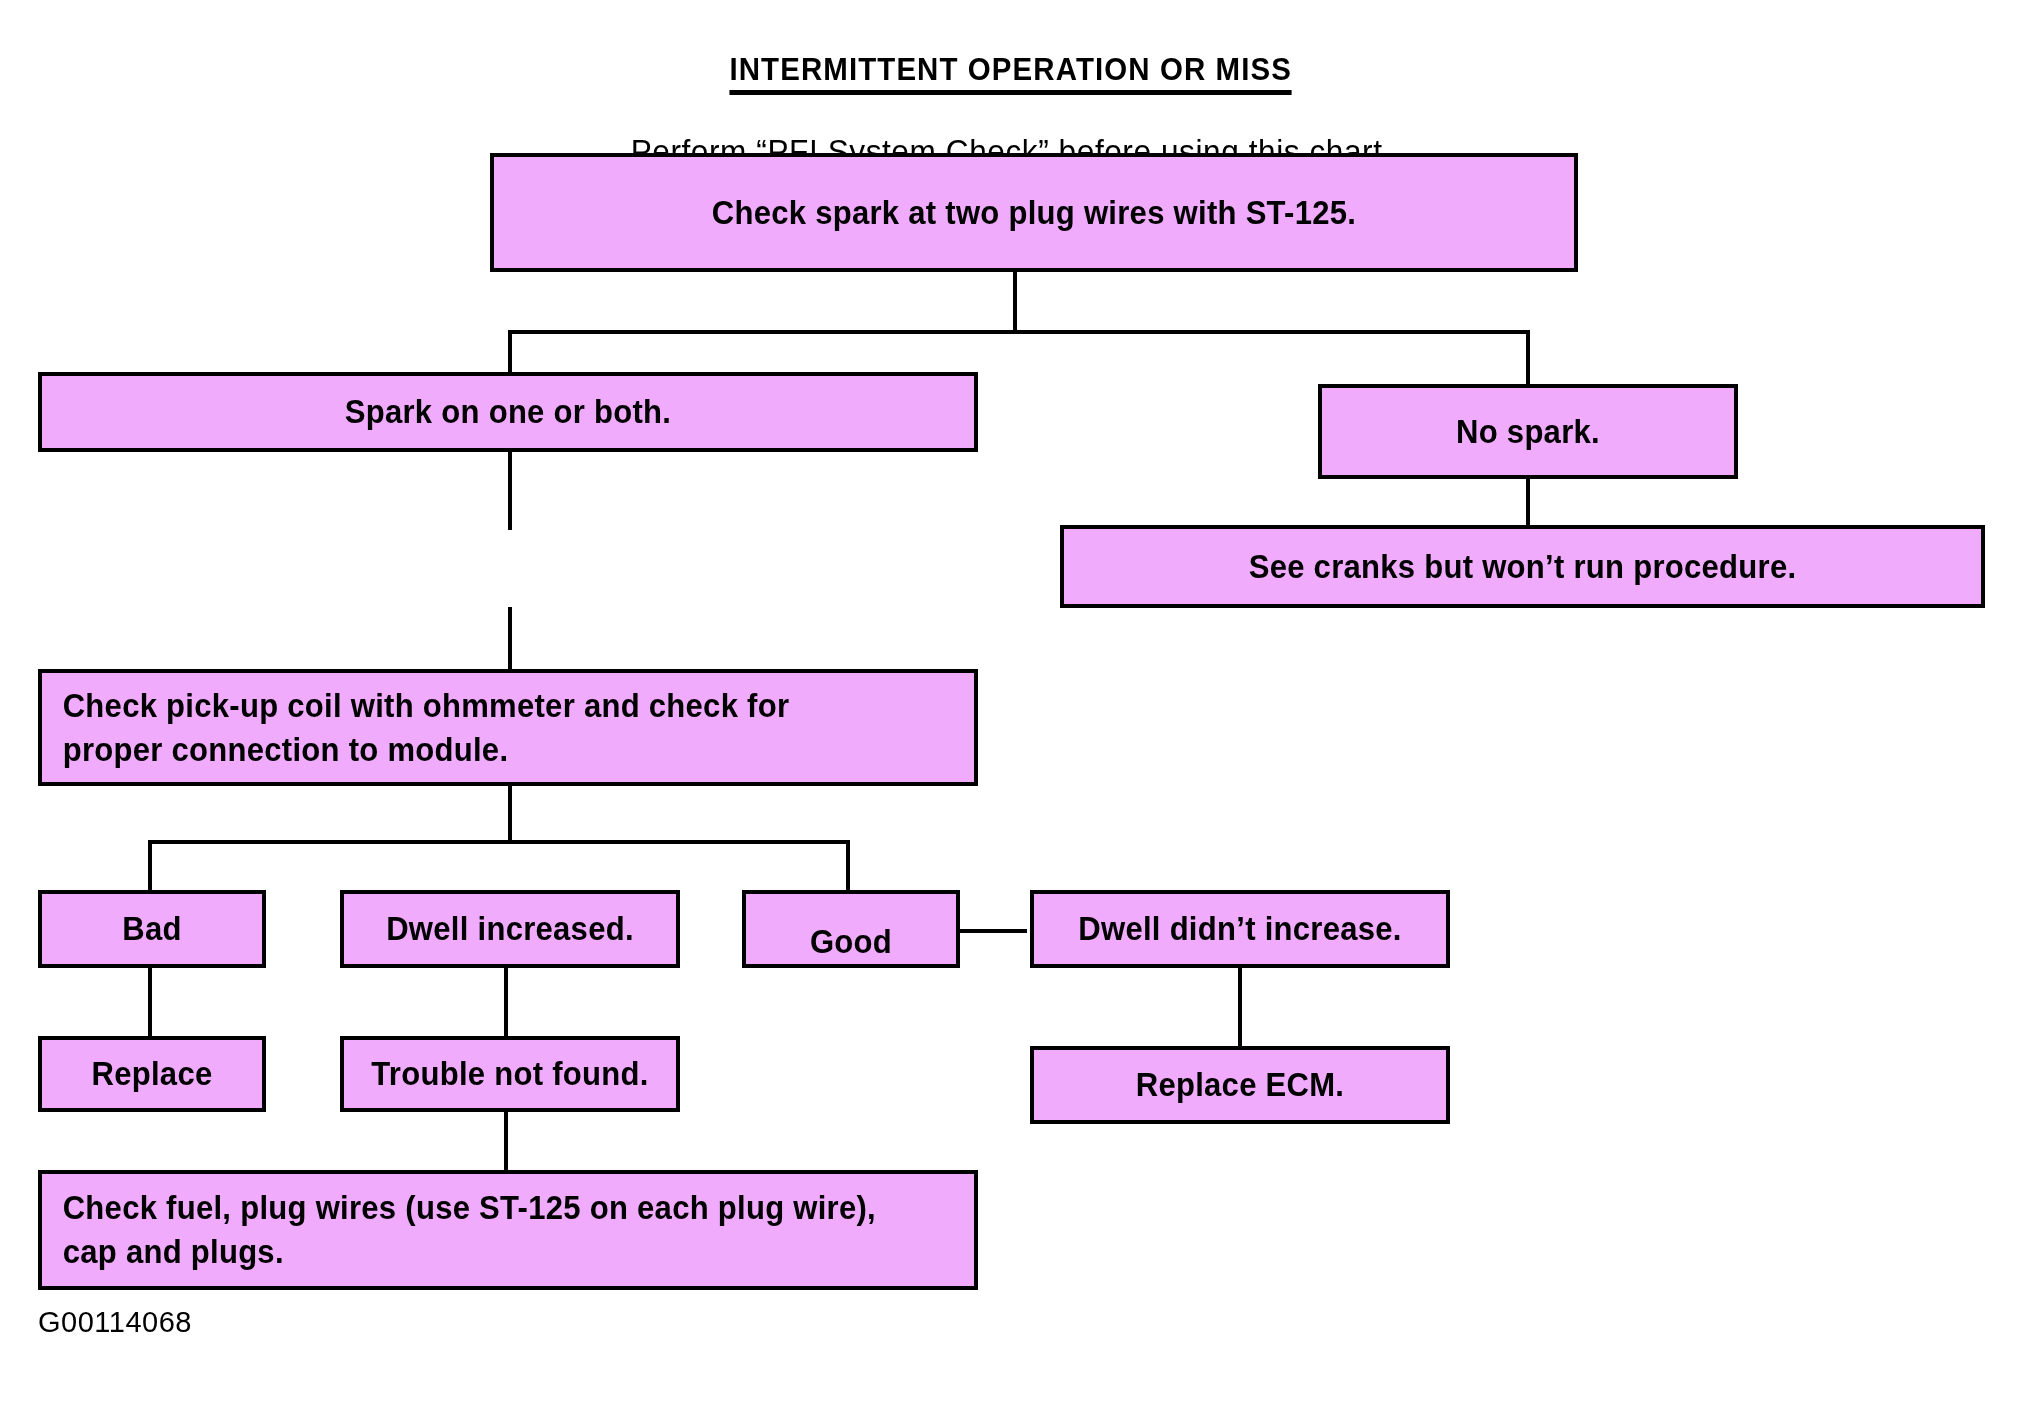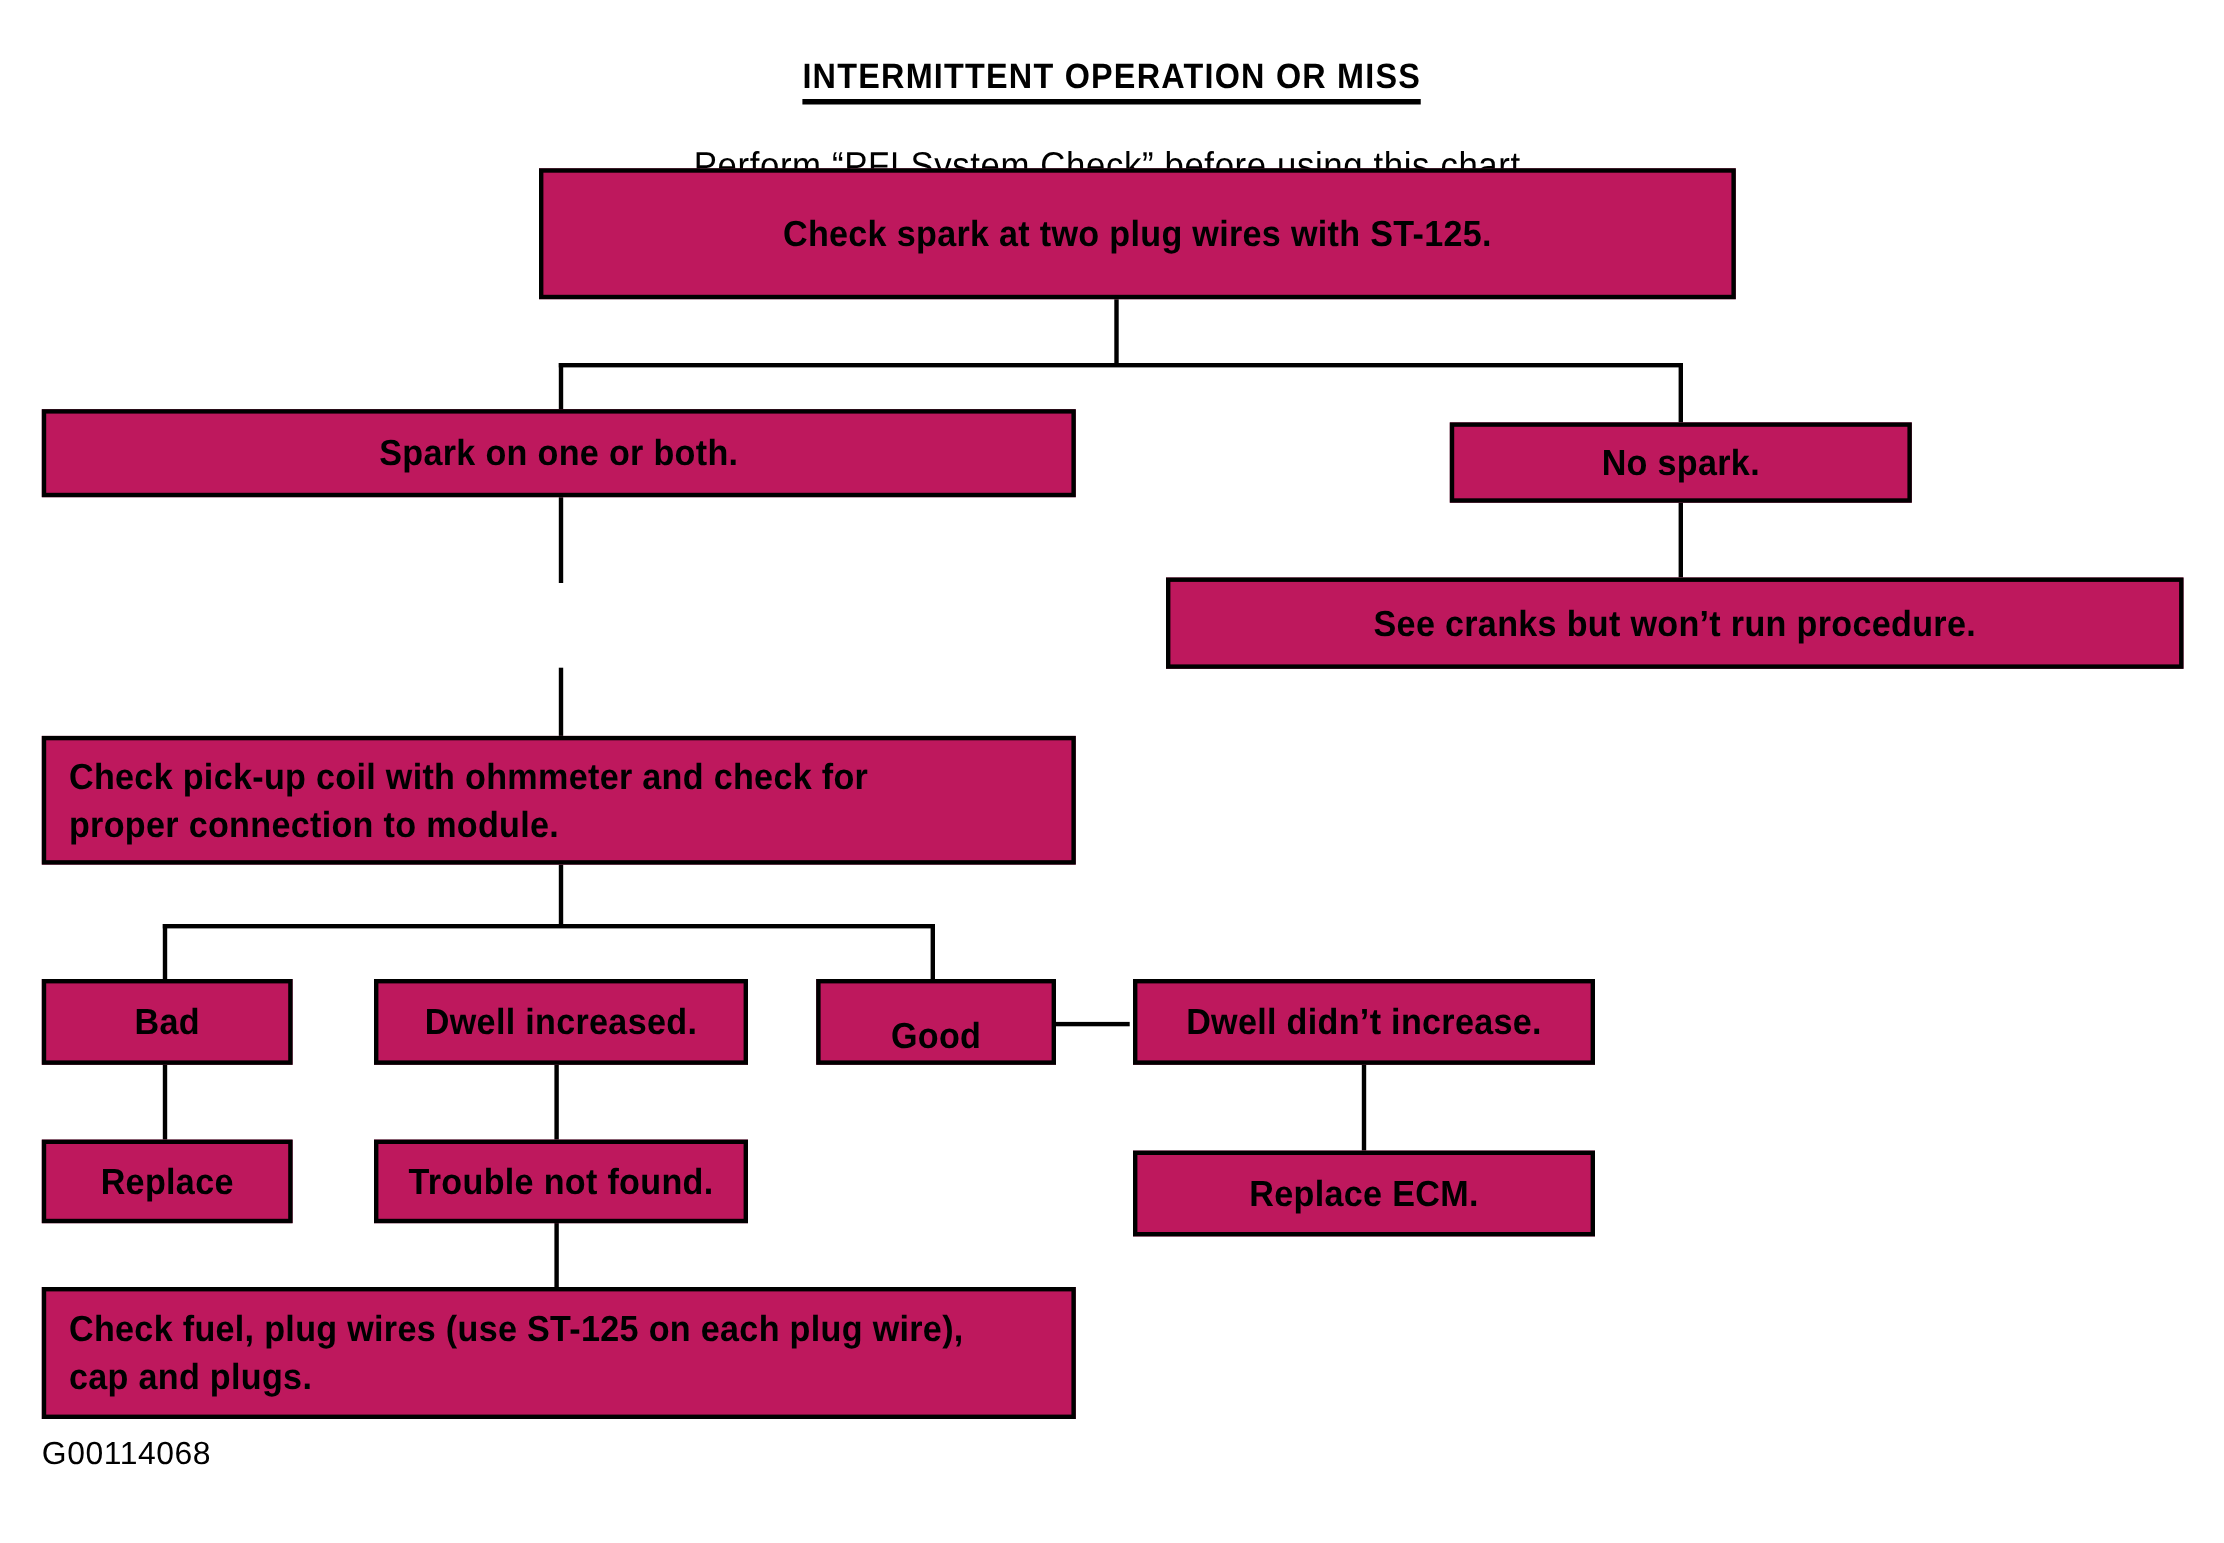--- a/index.html
+++ b/index.html
@@ -53,21 +53,21 @@
     display: inline-block;
     transform: scaleX(0.93);
     transform-origin: center;
   }
 
   
   .node {
     position: absolute;
     box-sizing: border-box;
     border: 4px solid #000;
-    background: #be185d;
+    background: #f0abfc;
     z-index: 3;
     display: flex;
     align-items: center;
     overflow: hidden;
   }
   .node .lbl {
     display: block;
     width: 100%;
     font-size: 33px;
     font-weight: bold;
@@ -155,21 +155,21 @@
   <div class="vline" style="left:504px; top:1090px; height:80px;"></div>
 
   <div class="node center" style="left:490px; top:153px; width:1088px; height:119px;">
     <span class="lbl">Check spark at two plug wires with ST-125.</span>
   </div>
 
   <div class="node center" style="left:38px; top:372px; width:940px; height:80px;justify-content:flex-end;">
     <span class="lbl">Spark on one or both.</span>
   </div>
 
-  <div class="node center" style="left:1318px; top:384px; width:420px; height:73px;">
+  <div class="node center" style="left:1318px; top:384px; width:420px; height:95px;">
     <span class="lbl">No spark.</span>
   </div>
 
 
   <div class="node center" style="left:1060px; top:525px; width:925px; height:83px;">
     <span class="lbl">See  cranks but won’t run procedure.</span>
   </div>
 
   <div class="node left" style="left:38px; top:669px; width:940px; height:117px;">
     <span class="lbl">Check pick-up coil with ohmmeter and check for

